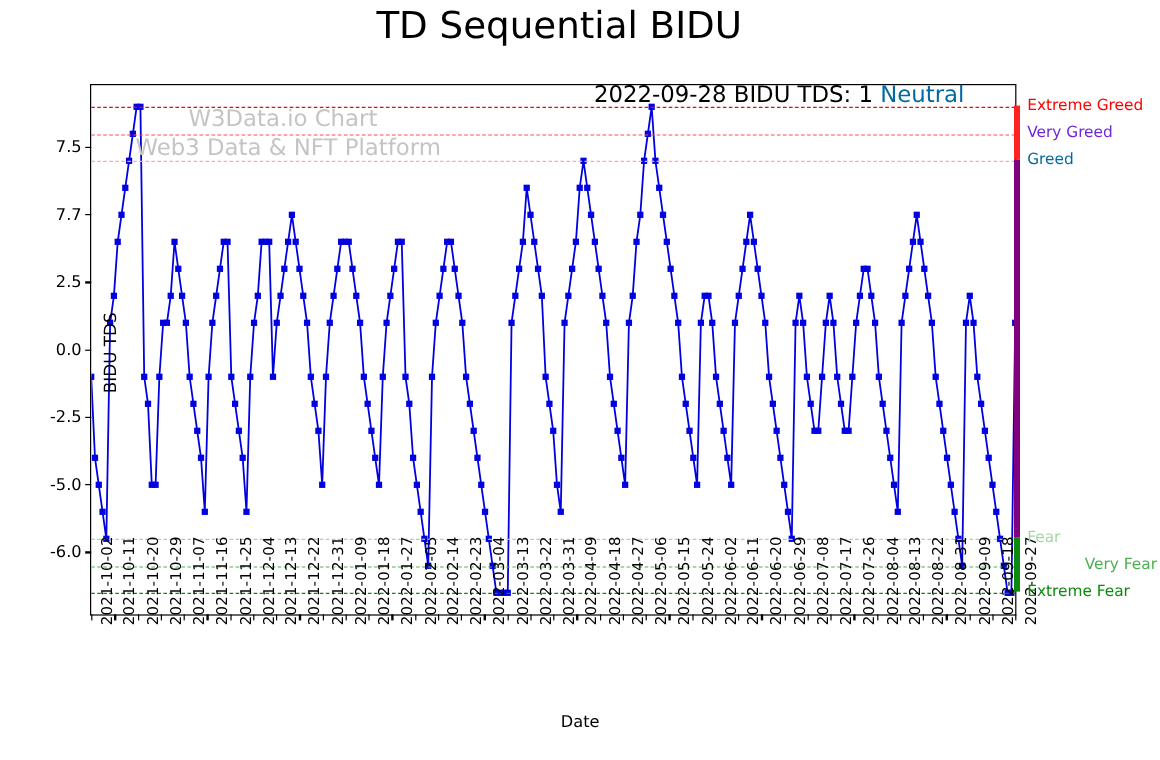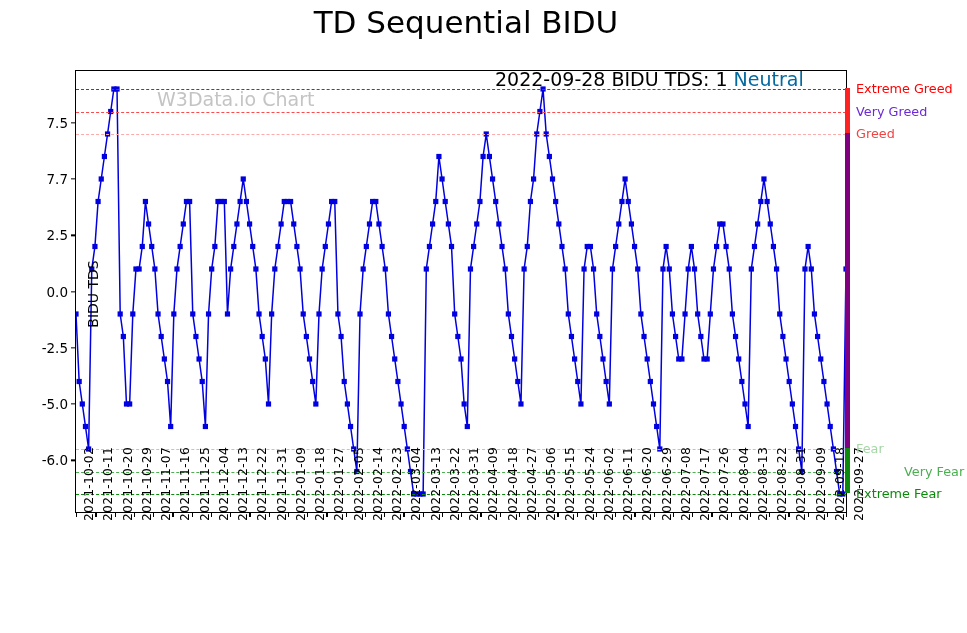--- a/index.html
+++ b/index.html
@@ -432,30 +432,32 @@
       <div class="xtickmark" style="left: 712.25px;"></div>
       <div class="xtick" style="left: 717.25px;">2022-08-31</div>
       <div class="xtickmark" style="left: 731.5px;"></div>
       <div class="xtick" style="left: 736.5px;">2022-09-09</div>
       <div class="xtickmark" style="left: 750.75px;"></div>
       <div class="xtick" style="left: 755.75px;">2022-09-18</div>
       <div class="xtickmark" style="left: 770px;"></div>
       <div class="xtick" style="left: 775px;">2022-09-27</div>
     </div>
 
+  <div class="xlabel">Date</div>
 
   <div class="annot">
     <span>2022-09-28 BIDU TDS: 1</span>
     <span class="mood">Neutral</span>
   </div>
 
   <div class="wm wm1">W3Data.io Chart</div>
+  <div class="wm wm2">Web3 Data &amp; NFT Platform</div>
 
 <div class="zlabel" style="top: 88px; color: rgb(255, 0, 0);">Extreme Greed</div>
     <div class="zlabel" style="top: 110.5px; color: #6d28d9;">Very Greed</div>
-    <div class="zlabel" style="top: 133px; color: #ef4444;">Greed</div>
+    <div class="zlabel" style="top: 133px; color: #0369a1;">Greed</div>
     <div class="zlabel" style="top: 448px; color: rgb(166, 214, 166);">Fear</div>
     <div class="zlabel" style="top: 470.5px; color: rgb(76, 175, 80); margin-left: 48px;">Very Fear</div>
     <div class="zlabel" style="top: 493px; color: rgb(11, 138, 11);">Extreme Fear</div>
     <div class="cbar" style="top: 88px; height: 45px; left: 845px; background: rgb(255, 34, 34);"></div>
     <div class="cbar" style="top: 133px; height: 315px; left: 845px; background: rgb(128, 0, 128);"></div>
     <div class="cbar" style="top: 448px; height: 45px; left: 845px; background: rgb(11, 138, 11);"></div>
   </div>
 
 </body></html>

